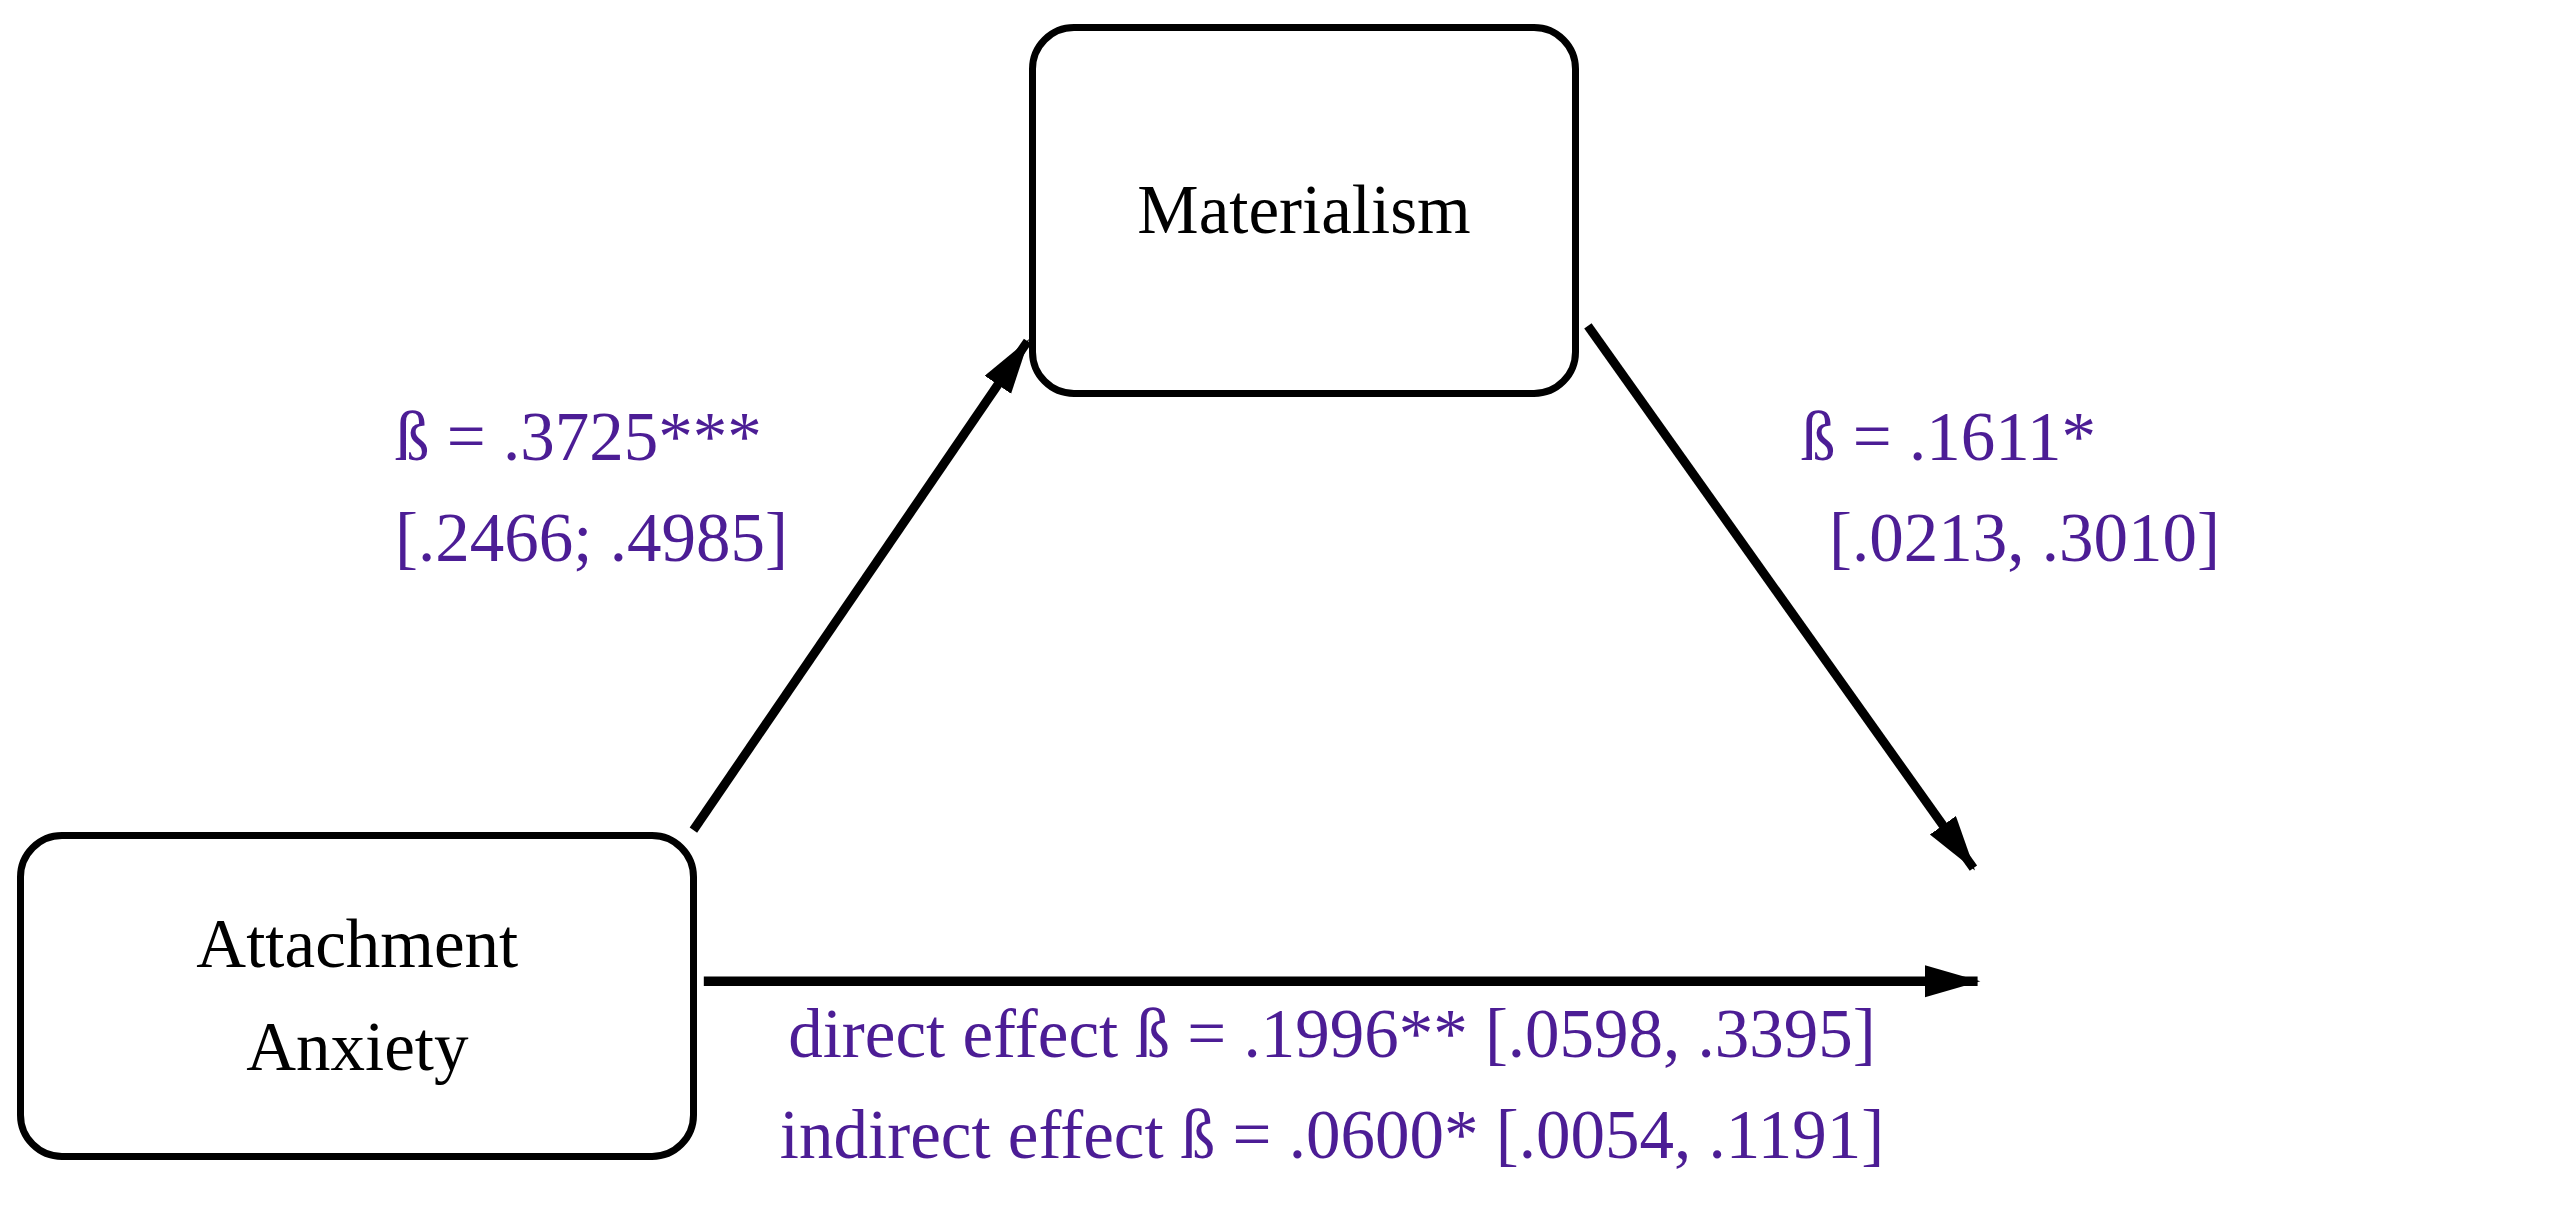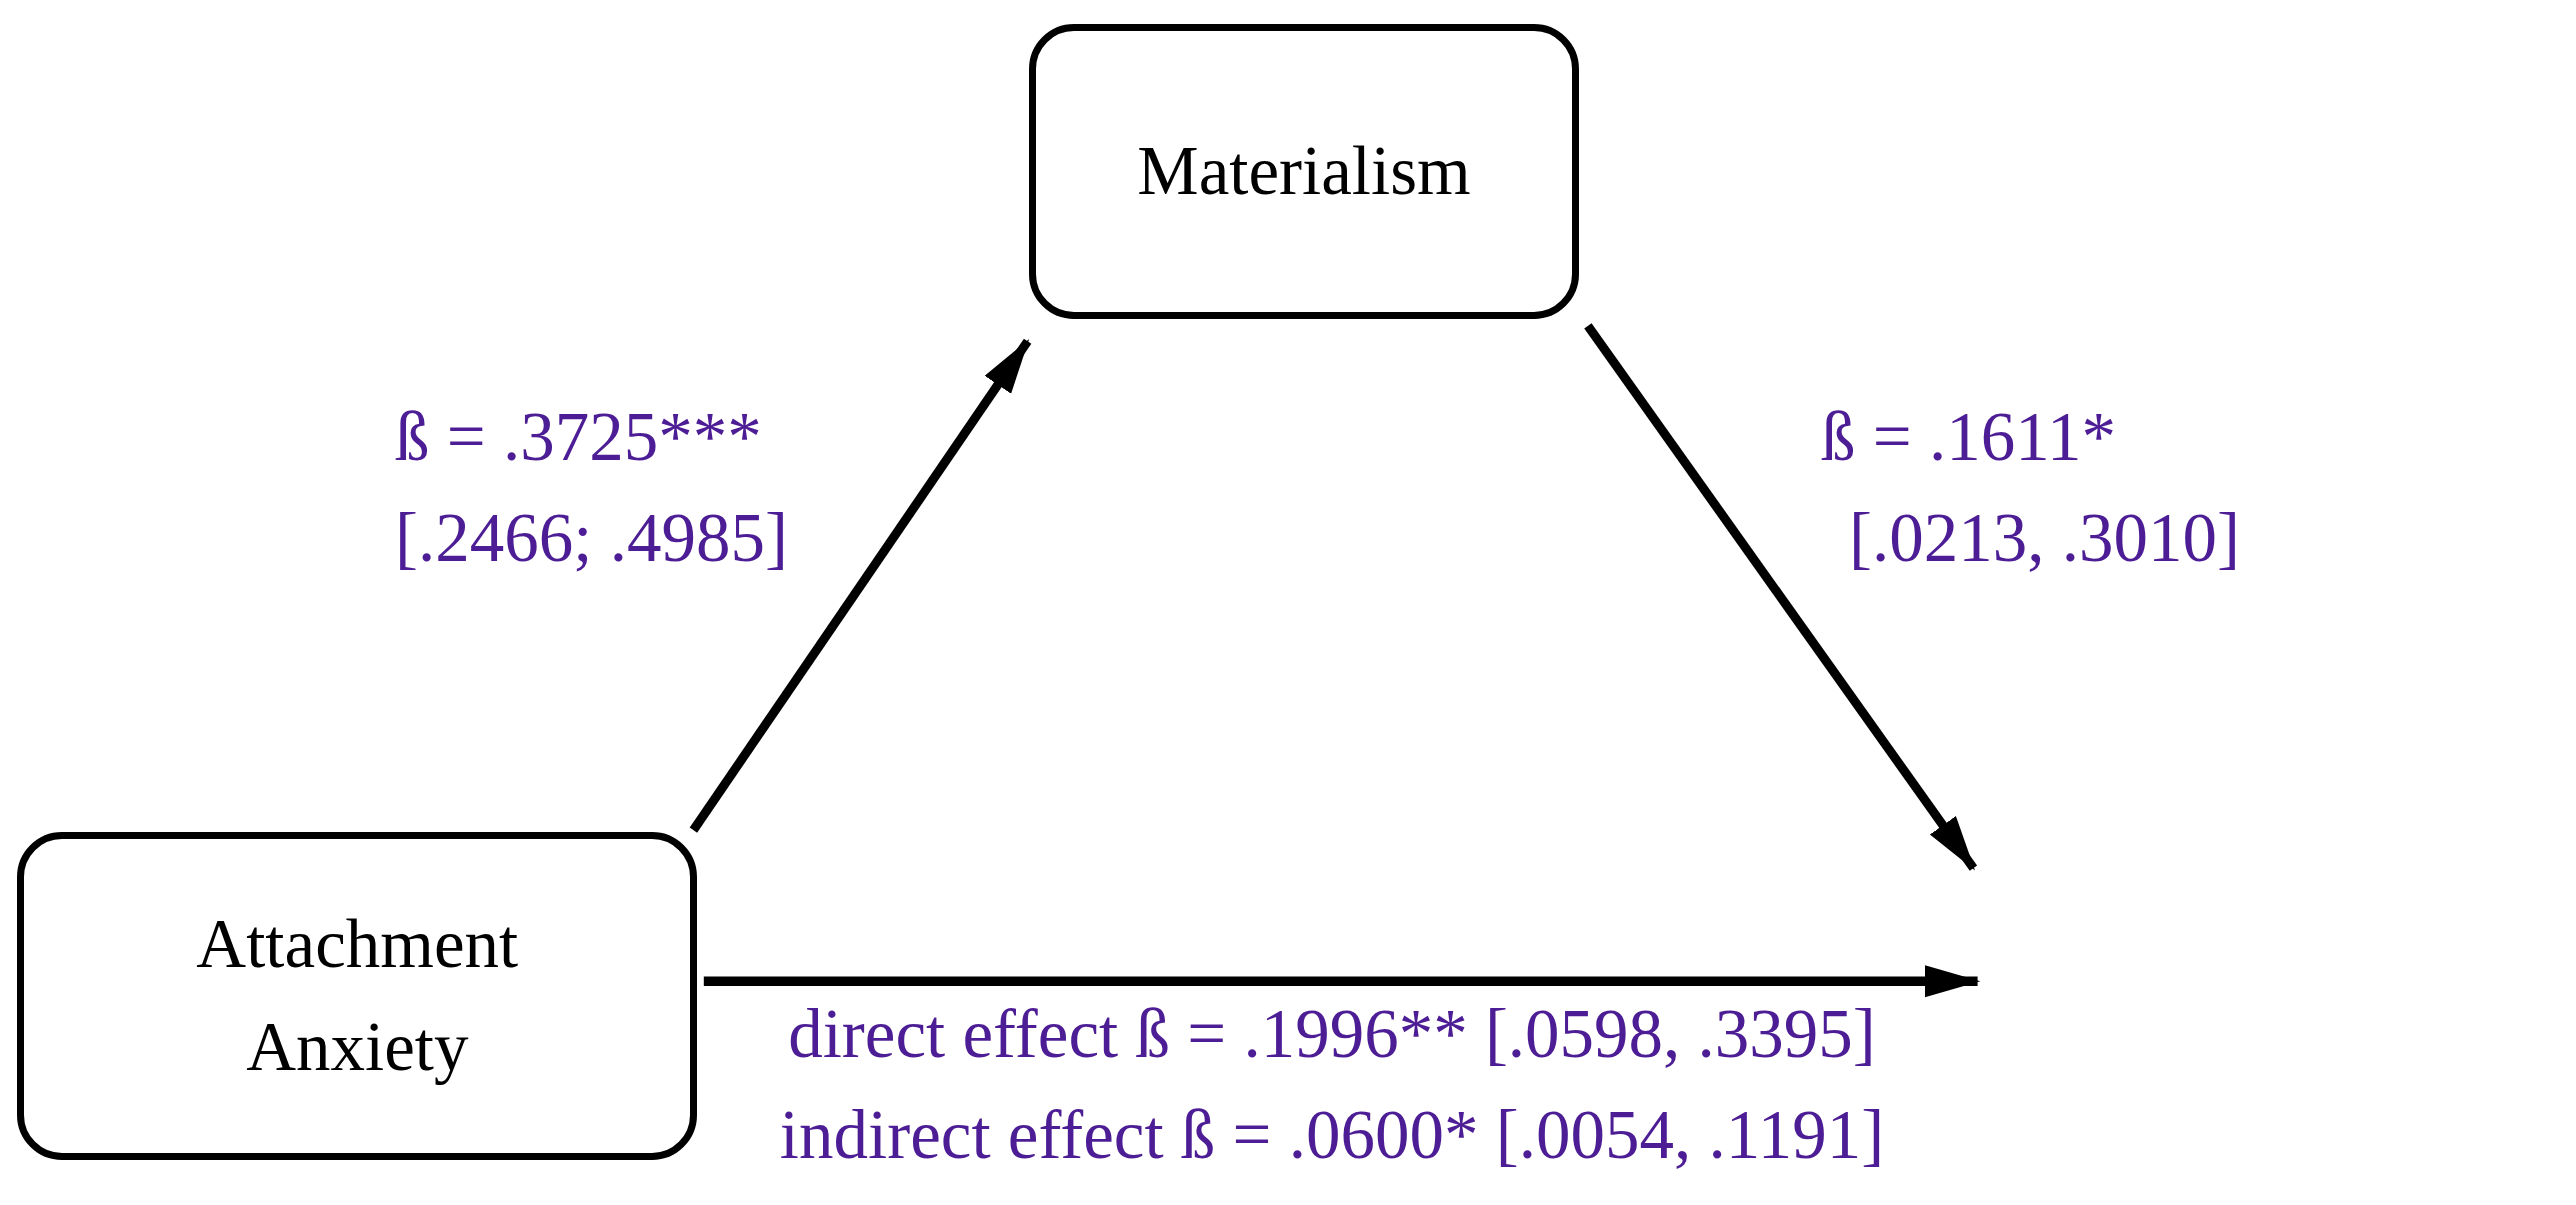--- a/index.html
+++ b/index.html
@@ -30,33 +30,33 @@
     background: #ffffff;
     display: flex;
     flex-direction: column;
     align-items: center;
     justify-content: center;
     text-align: center;
     font-size: 69px;
     line-height: 1.5;
     color: #000000;
   }
-  #node-materialism   { left: 1029px; top: 24px;   width: 550px; height: 295px; }
+  #node-materialism   { left: 1029px; top: 24px;   width: 550px; height: 373px; }
   #node-attachment    { left: 17.3px;   top: 832px; width: 680px; height: 328px; }
   #node-perceived     { left: 1962px; top: 832px; width: 596px; height: 295px; }
 
   .path-label {
     position: absolute;
     font-size: 69px;
     line-height: 101px;
     white-space: nowrap;
     color: #4c1d95;
   }
   #label-a { left: 395px;  top: 387px;  text-align: left; }
-  #label-b { left: 1801px; top: 387px;  text-align: left; margin-left: 20px; }
+  #label-b { left: 1801px; top: 387px;  text-align: left; }
   #label-b .ci-line { margin-left: 28px; font-family: Liberation Serif, serif; }
   #label-c { left: 721px; top: 984px; width: 1222px; text-align: center; }
 </style>
 </head>
 <body>
 
 <div id="stage">
 
   <svg id="arrow-layer" viewBox="0 0 3715 1739" xmlns="http://www.w3.org/2000/svg">
     <defs>

